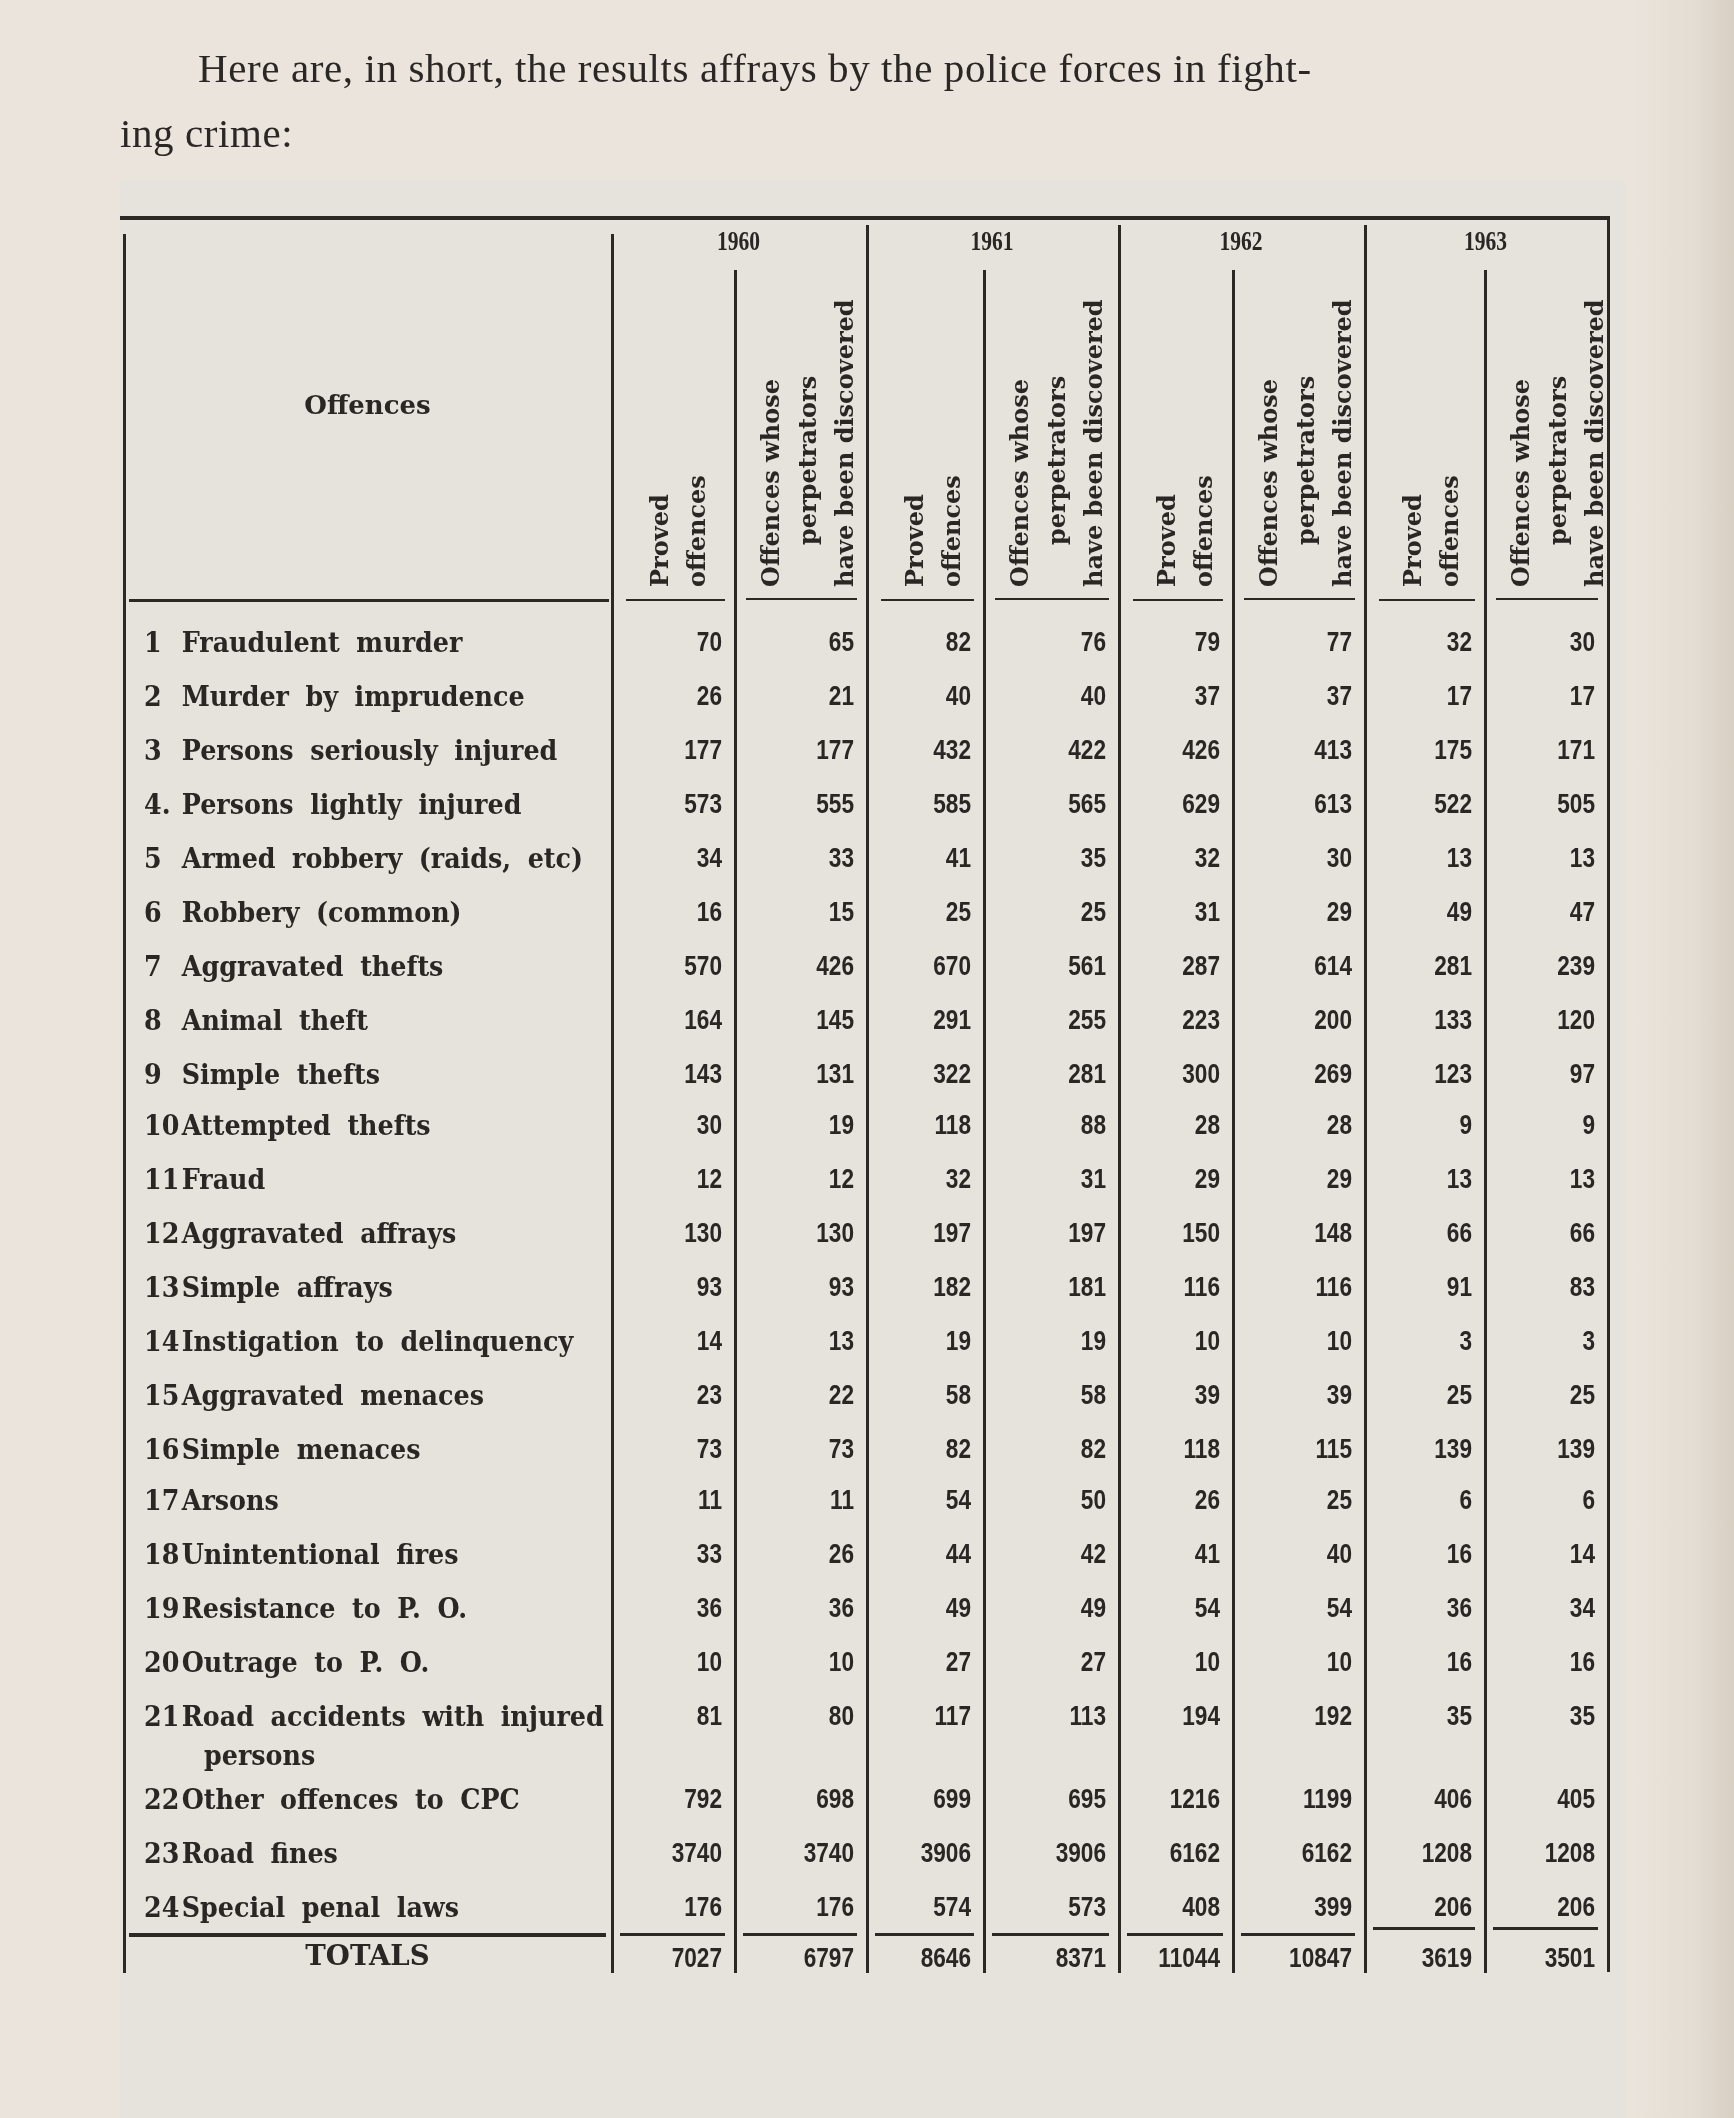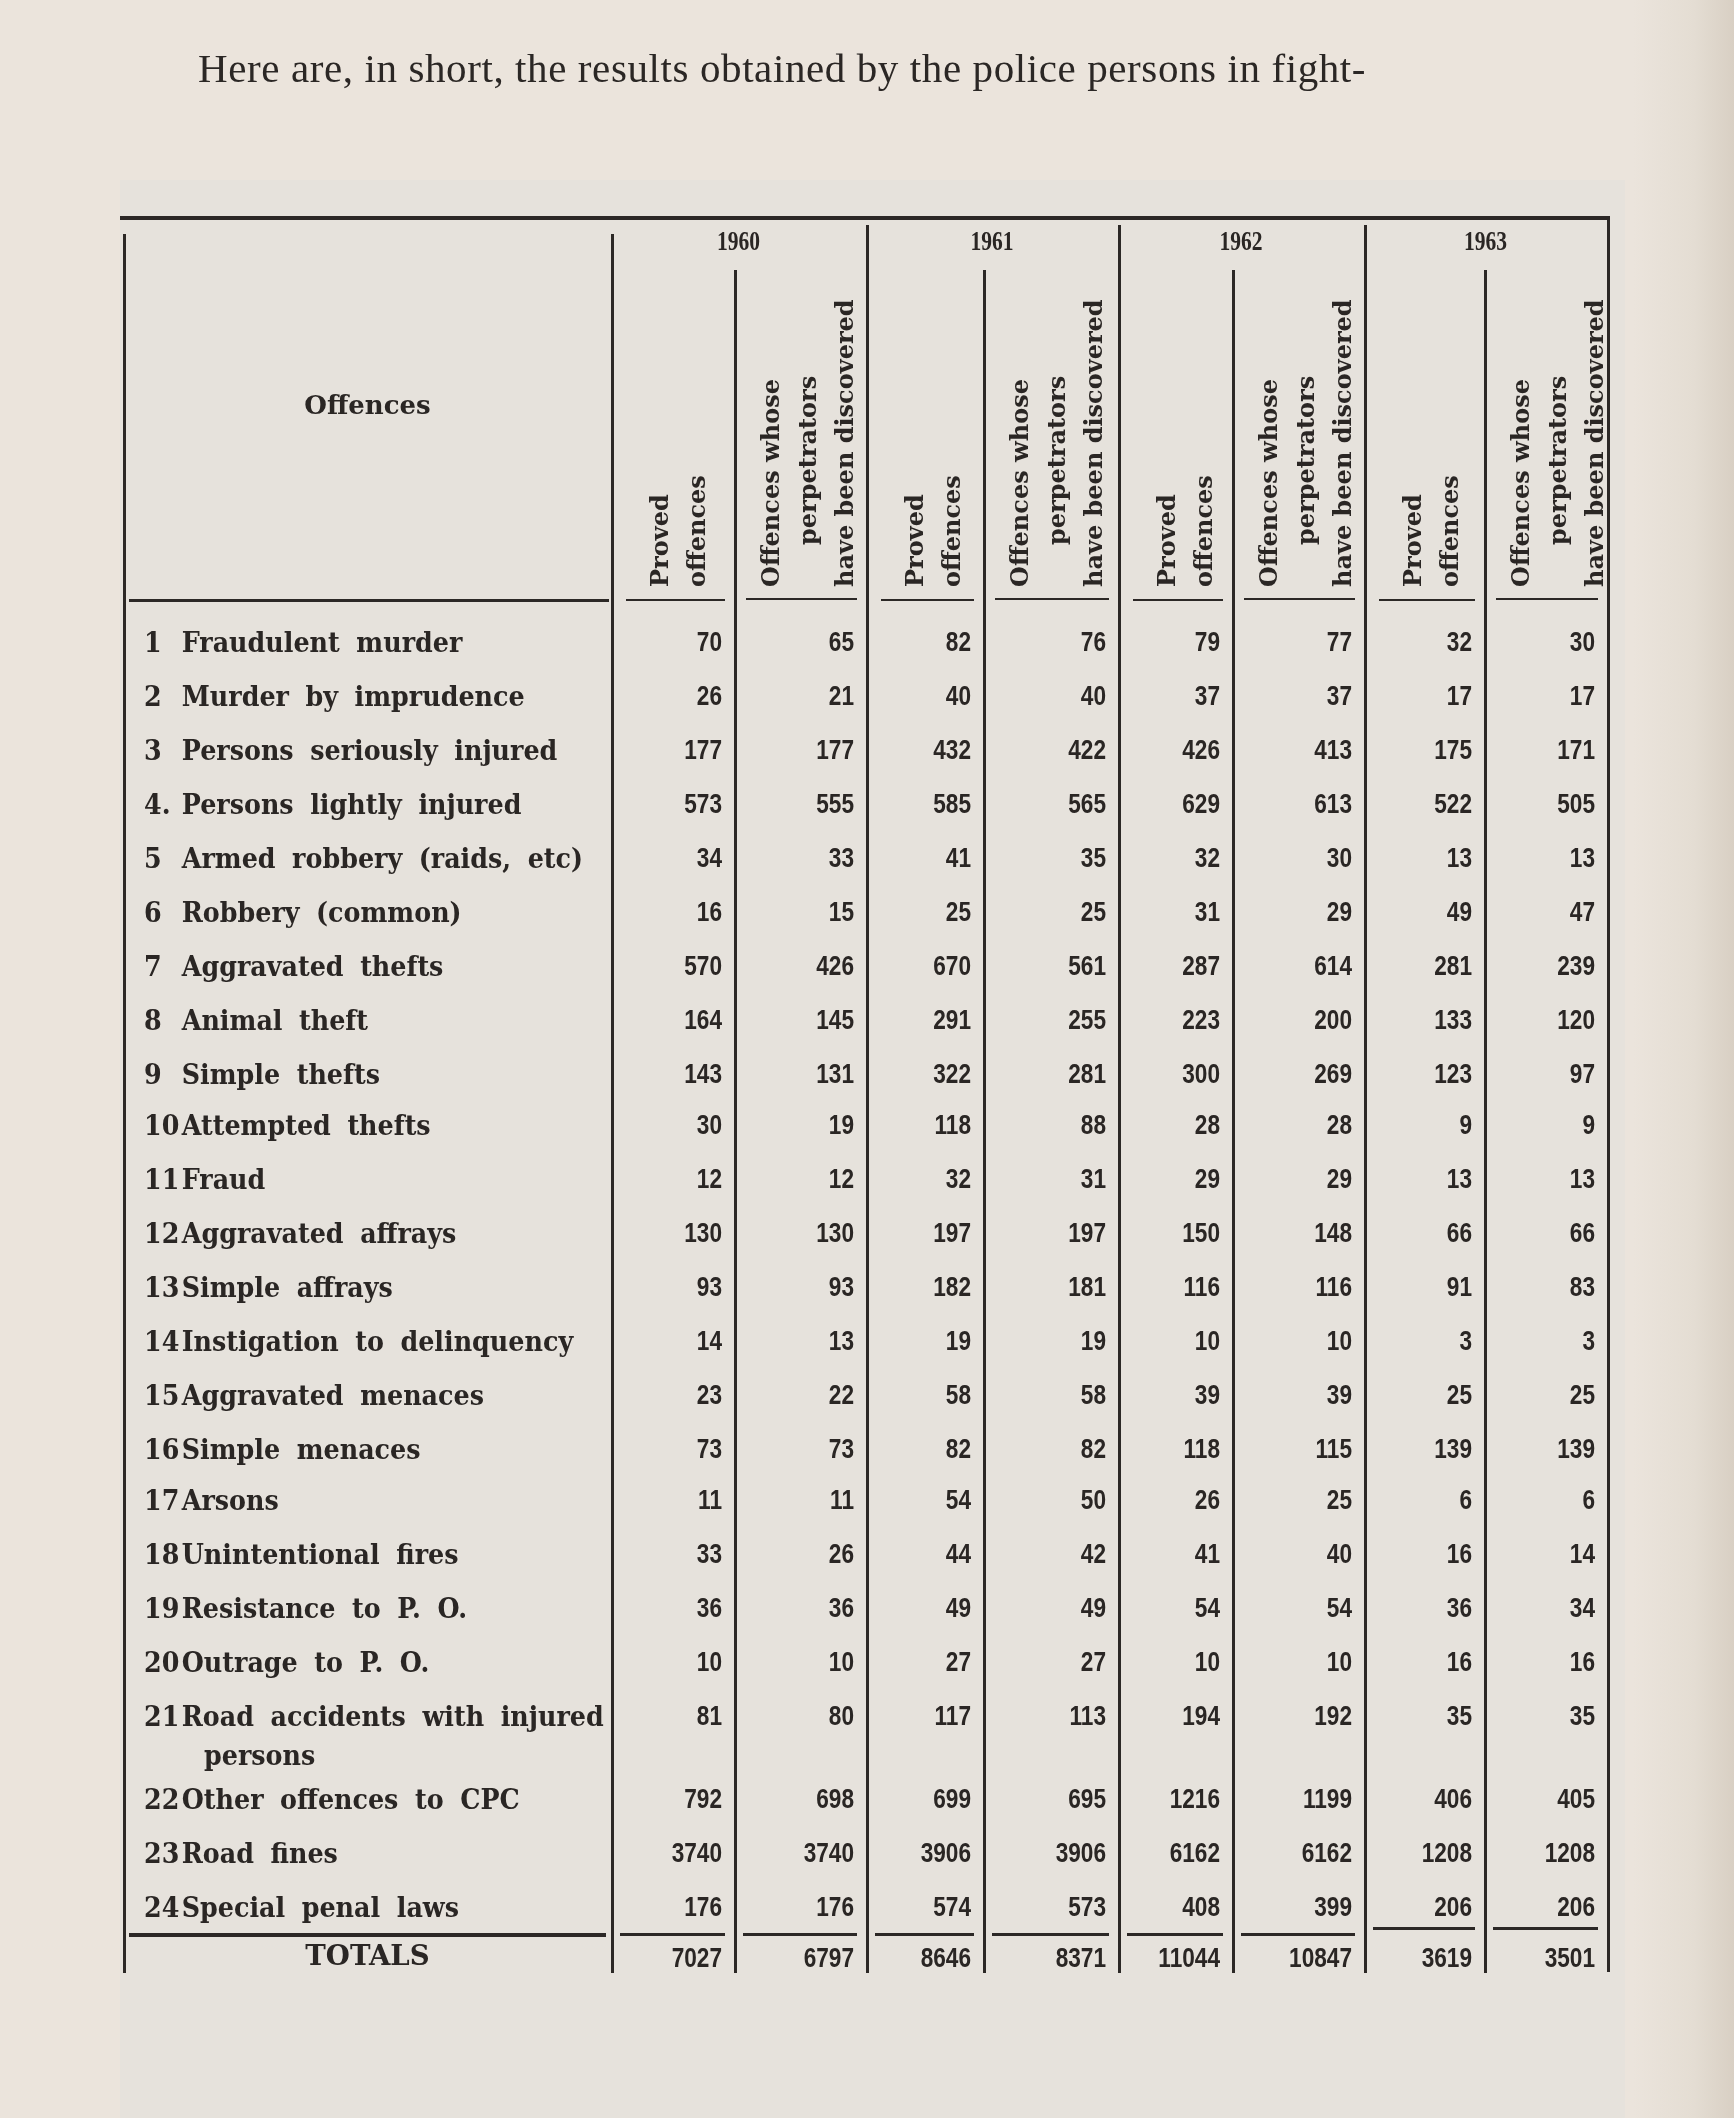--- a/index.html
+++ b/index.html
@@ -41,21 +41,22 @@
   .cell { position:absolute; font-size:27.6px; font-weight:bold; text-align:right; font-family:"Liberation Sans","DejaVu Sans",sans-serif; transform:scaleX(0.82); transform-origin:right center; }
   .totals-label { position:absolute; font-weight:bold; font-size:27.6px; font-family:"DejaVu Serif",serif; }
 </style>
 </head>
 <body>
 
 <div class="paper"></div>
 <div class="right-edge"></div>
 
 <div class="intro">
-  <div><span class="indent"></span><span>Here are, in short, the results obtained by the police persons in fight-</span></div>
+  <div><span class="indent"></span><span>Here are, in short, the results affrays by the police forces in fight-</span></div>
+  <div>ing crime:</div>
 </div>
 
 <div id="table">
     <div class="rule" style="left: 120px; top: 216px; width: 1490px; height: 3.6px;"></div>
     <div class="vline" style="left: 123px; top: 234px; height: 1739px;"></div>
     <div class="vline" style="left: 611px; top: 234px; height: 1739px;"></div>
     <div class="vline" style="left: 866px; top: 225px; height: 1748px;"></div>
     <div class="vline" style="left: 1118px; top: 225px; height: 1748px;"></div>
     <div class="vline" style="left: 1364px; top: 225px; height: 1748px;"></div>
     <div class="vline" style="left: 1607px; top: 216px; height: 1756px;"></div>

